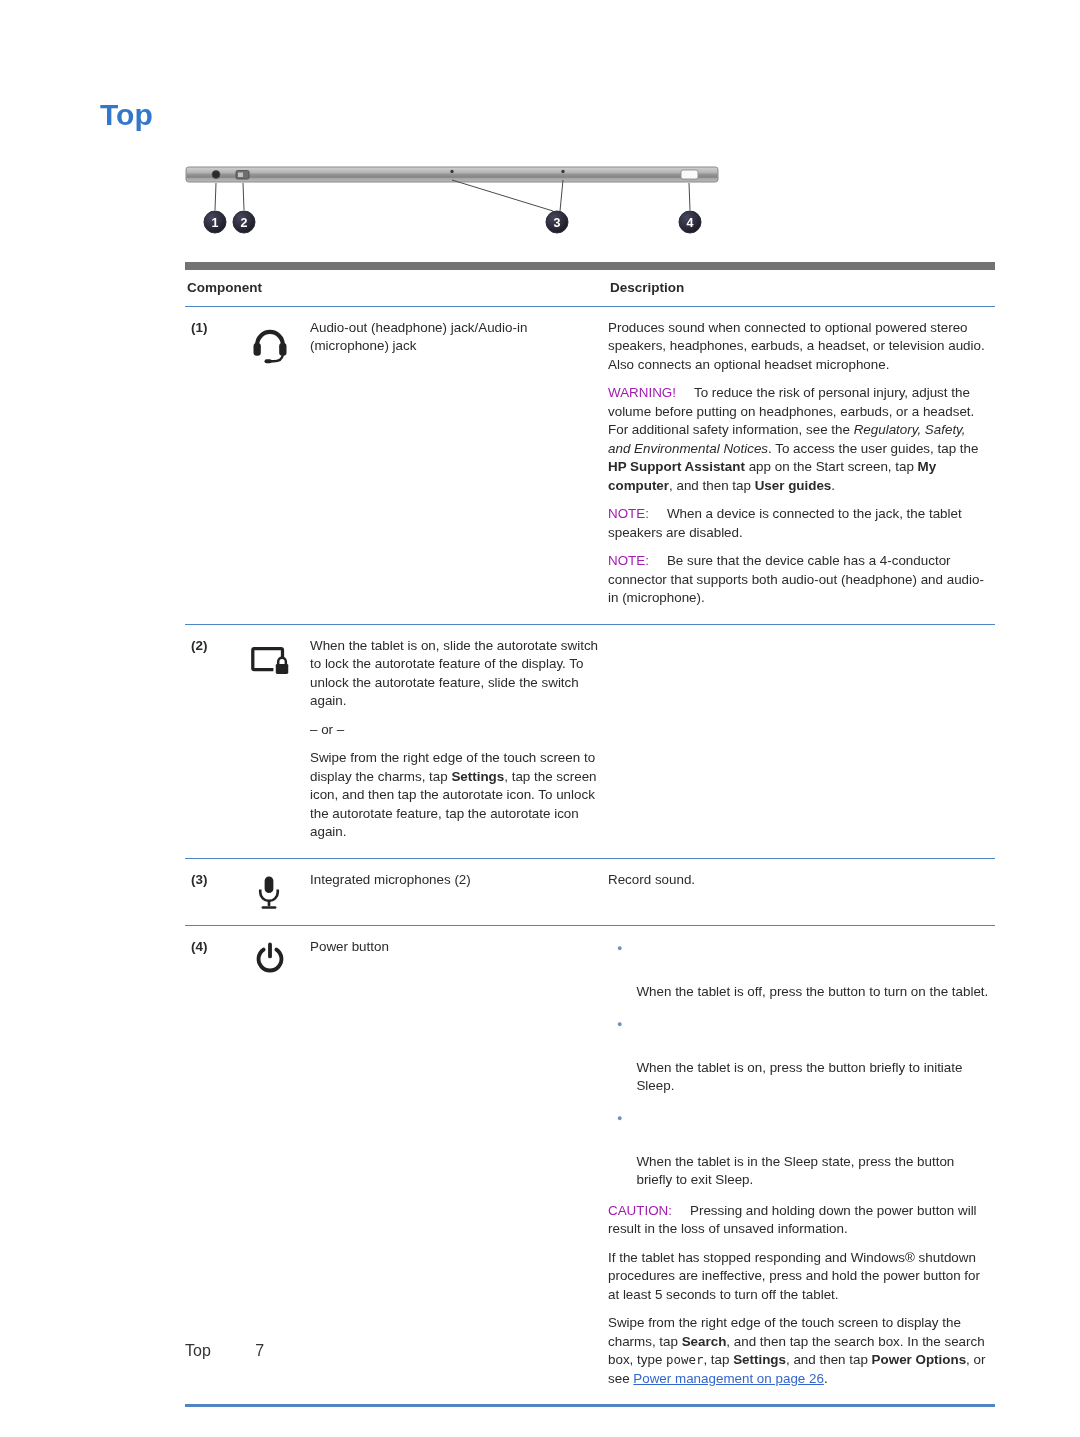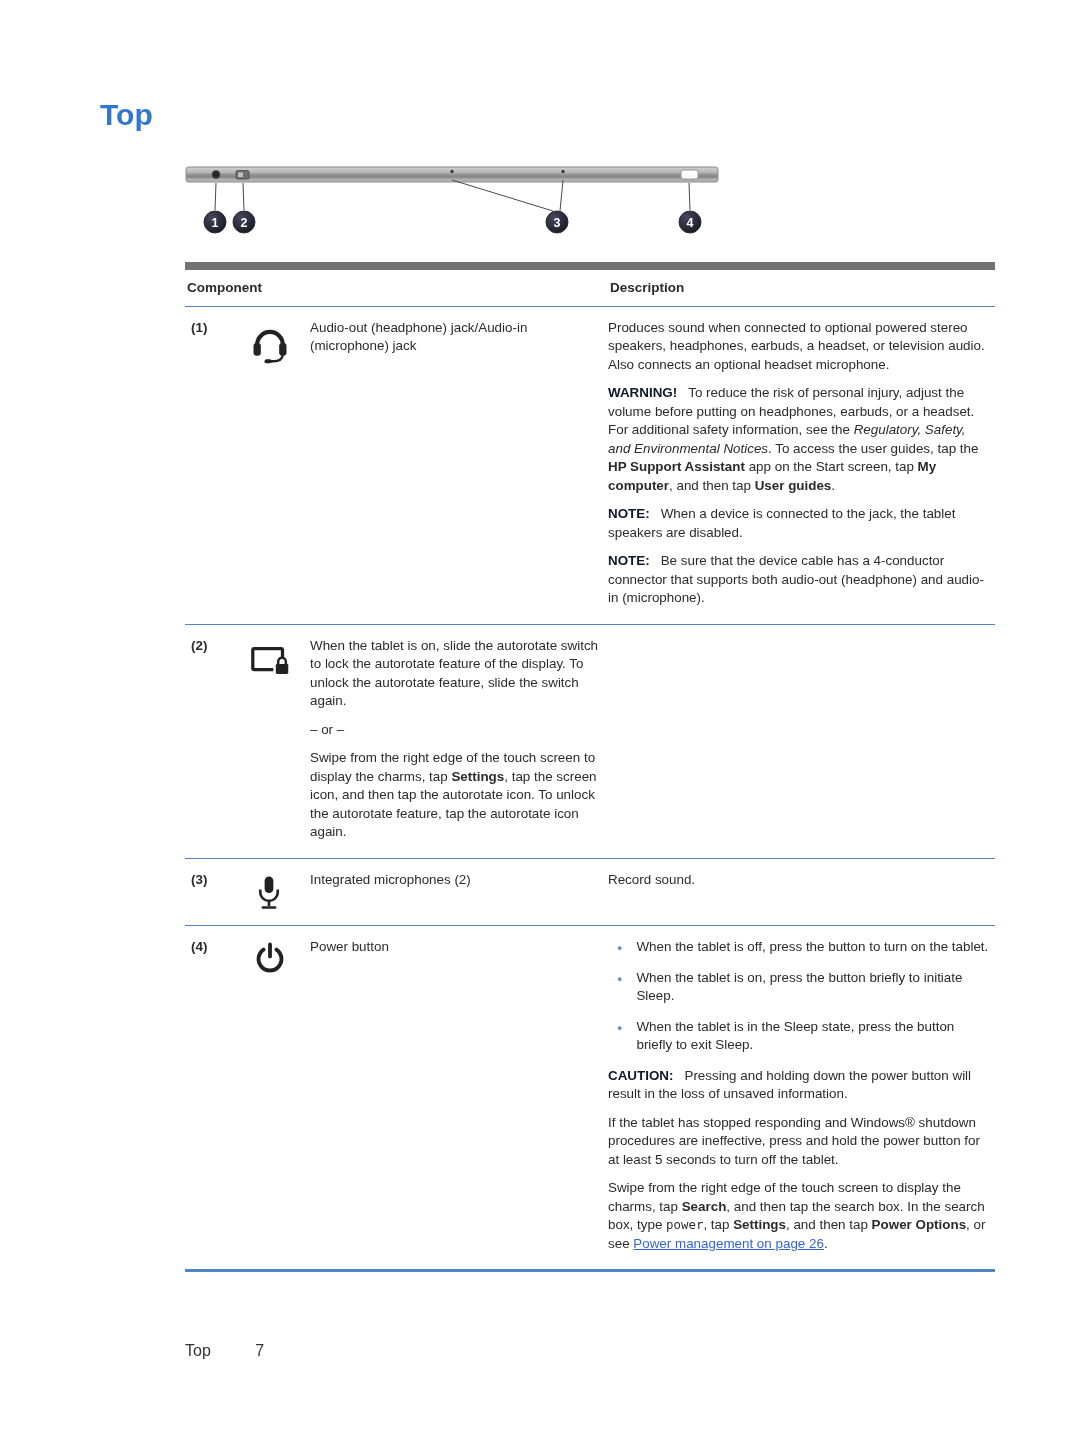--- a/index.html
+++ b/index.html
@@ -32,22 +32,22 @@
   }
   .trow:last-child{border-bottom:3px solid #4f86c2;}
   .cell{padding-top:12px;padding-bottom:6px;}
   .cell.num{font-weight:700;padding-left:6px;}
   .cell.icon{padding-top:13px;padding-left:8px;}
   .cell.comp{padding-right:22px;}
   .cell.desc{padding-right:6px;}
   .para{margin:0 0 10px 0;}
   .para.bullet{display:flex;margin-bottom:12px;}
   .dot{flex:0 0 auto;font-size:9px;line-height:18.5px;color:#6b93c0;margin:0 14px 0 9px;transform:translateY(1px);}
-  .btxt{flex:1 1 auto;}
-  .seg-label{color:#0f172a;font-weight:700;margin-right:11px;}
+  .btxt{flex:1 1 auto;margin-top:45px;}
+  .seg-label{color:#a21caf;font-weight:400;margin-right:18px;}
   .seg-b{font-weight:700;}
   .seg-i{font-style:italic;}
   .seg-mono{font-family:"DejaVu Sans Mono","Liberation Mono",monospace;font-size:12.4px;}
   .seg-link{color:#3366cc;text-decoration:underline;cursor:pointer;margin-top:8px;}
   
   .footer{
     position:absolute;left:185px;top:1342px;width:828px;text-align:left;
     font-size:16px;color:#333;
   }
   .footer .pagenum{margin-left:40px;}

